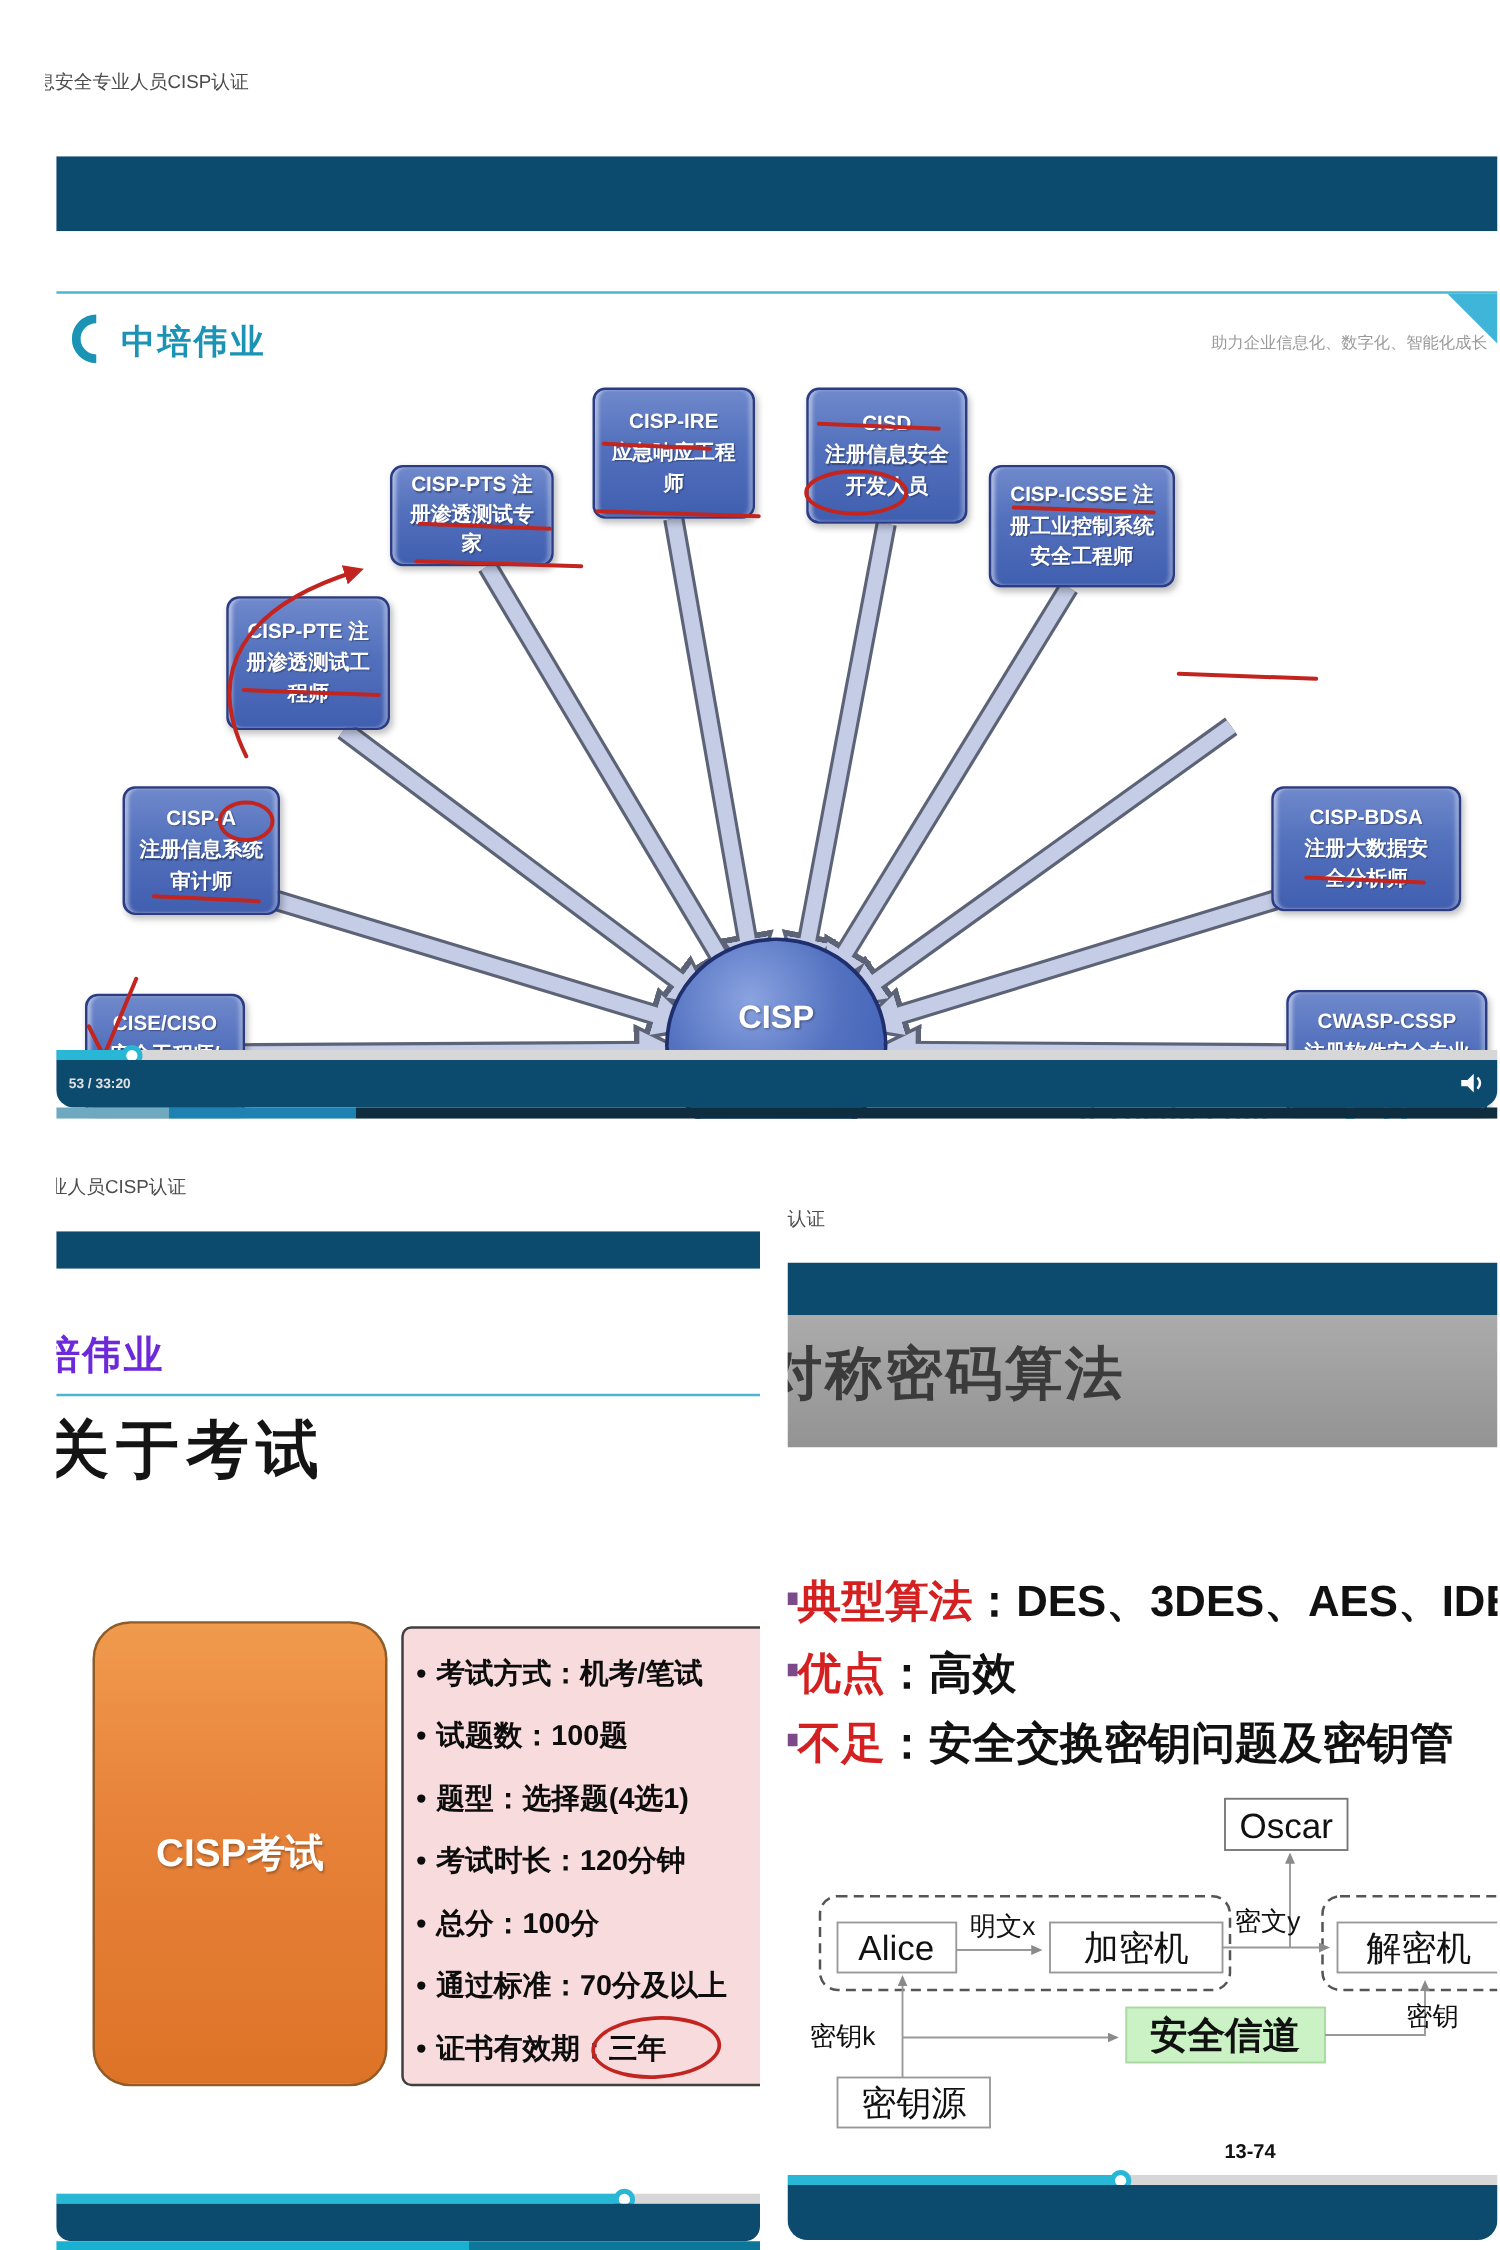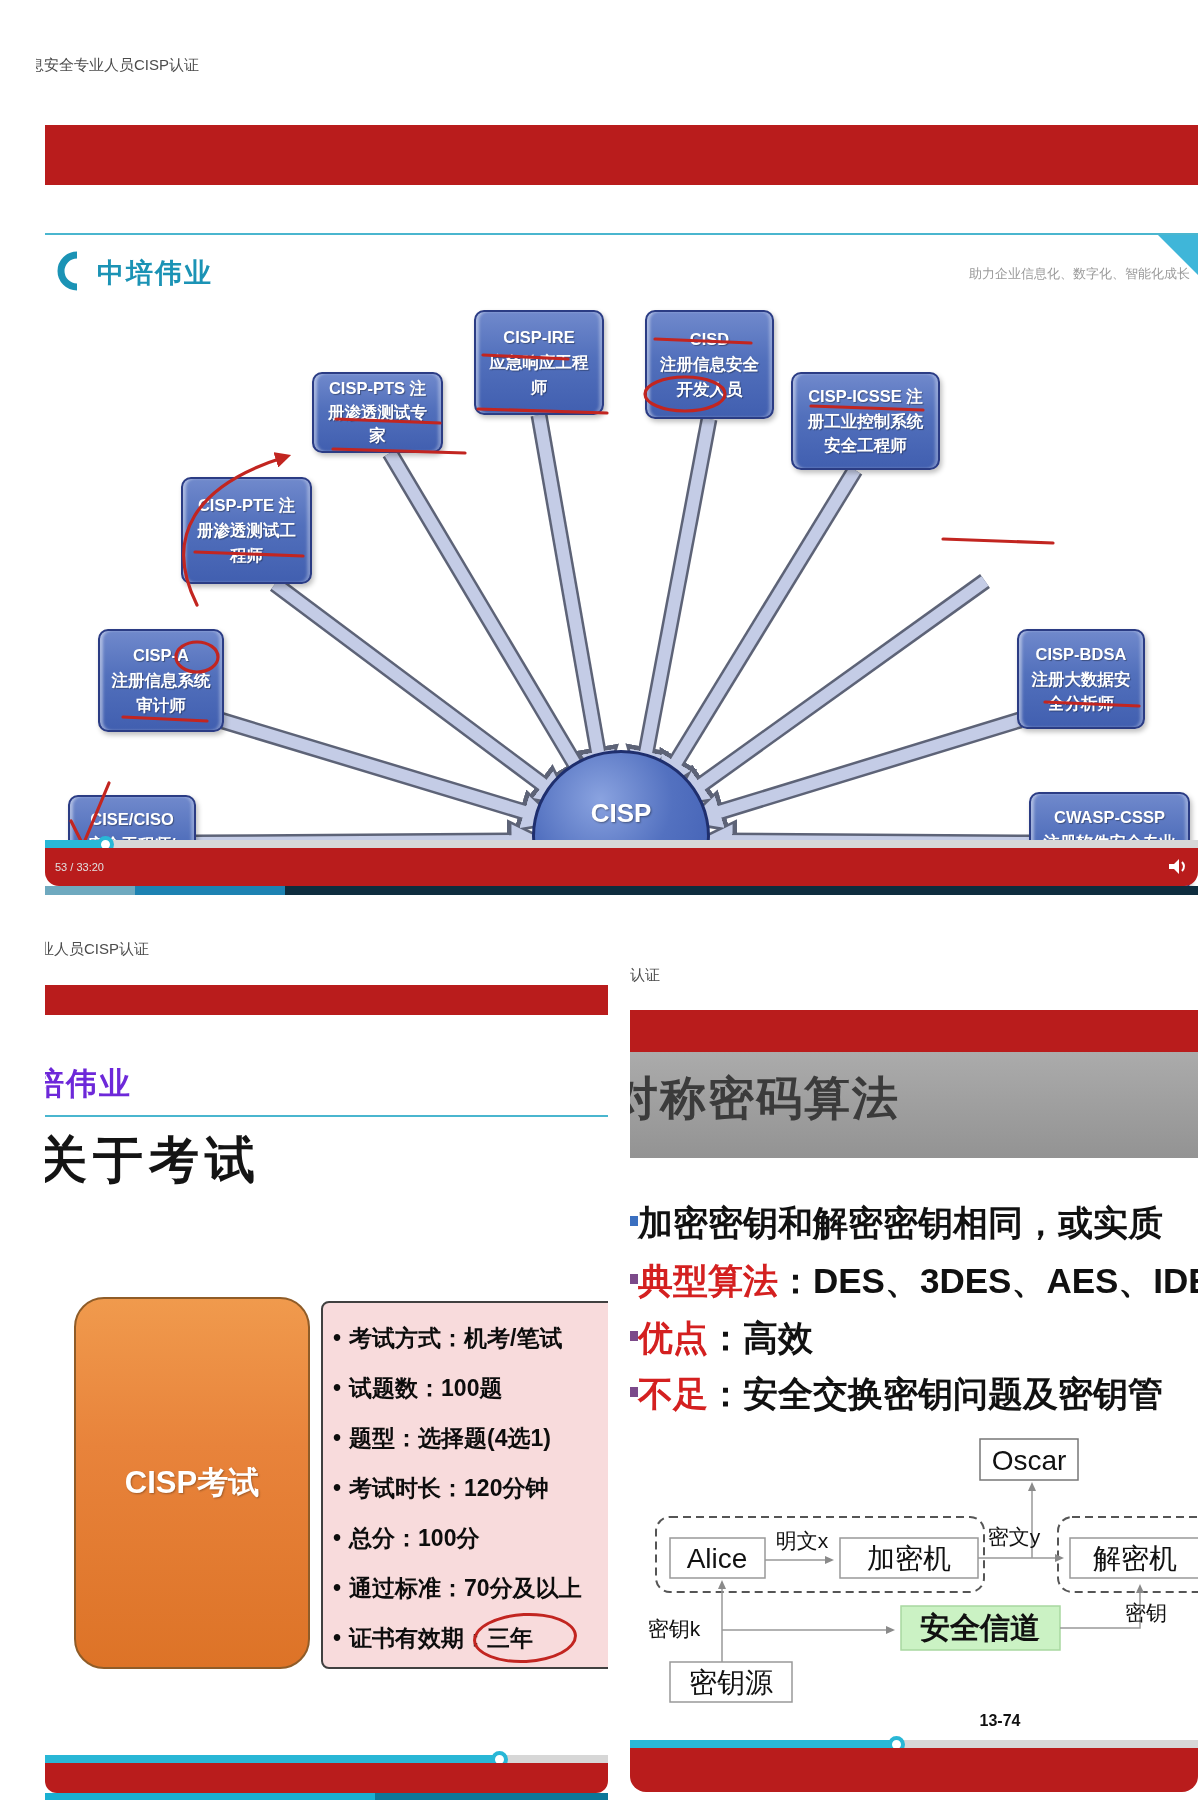--- a/index.html
+++ b/index.html
@@ -4,21 +4,21 @@
 <style>
   html,body{margin:0;padding:0;background:#fff;}
   .page{position:relative;width:1200px;height:1800px;overflow:hidden;background:#fff;
         font-family:"Liberation Sans","DejaVu Sans",sans-serif;}
   .abs{position:absolute;}
   .clip{overflow:hidden;}
   .pagelabel{font-size:15px;color:#4c4c4c;white-space:nowrap;}
 
   
   .vplayer{position:absolute;background:#fff;overflow:hidden;}
-  .barblack{position:absolute;left:0;width:100%;background:#b91c1c;}
+  .barblack{position:absolute;left:0;width:100%;background:#0c4a6e;font-weight:bold;}
   .seek{position:absolute;left:0;width:100%;height:8px;background:#d7d7d7;}
   .seekfill{position:absolute;left:0;top:0;height:100%;background:#29b7d6;}
   .handle{position:absolute;width:9px;height:9px;border:4px solid #29b7d6;background:#fff;border-radius:50%;}
 
   
   .slide1{position:absolute;left:0;top:60px;width:1153px;height:663px;background:#fff;}
   .brand{font-size:27px;font-weight:bold;color:#1b93b5;letter-spacing:2px;white-space:nowrap;}
   .slogan{font-size:13px;color:#9a9a9a;white-space:nowrap;}
   .tealline{position:absolute;left:0;top:48px;width:1153px;height:2px;background:#4ab6cf;}
   .cornertri{position:absolute;right:0;top:50px;width:0;height:0;
@@ -153,21 +153,21 @@
       <div class="vbox" style="left:136px;top:292px;width:131px;height:107px;">
         <span>CISP-PTE 注</span>
           <span>册渗透测试工</span>
           <span>程师</span>
       </div>
       <div class="vbox" style="left:53px;top:444px;width:126px;height:103px;">
         <span>CISP-A</span>
           <span>注册信息系统</span>
           <span>审计师</span>
       </div>
-      <div class="vbox" style="left:972px;top:444px;width:128px;height:100px;">
+      <div class="vbox" style="left:972px;top:444px;width:152px;height:100px;">
         <span>CISP-BDSA</span>
           <span>注册大数据安</span>
           <span>全分析师</span>
       </div>
       <div class="vbox" style="left:23px;top:610px;width:128px;height:98px;">
         <span>CISE/CISO</span>
           <span>安全工程师/</span>
           <span>安全管理员</span>
       </div>
       <div class="vbox" style="left:984px;top:607px;width:161px;height:101px;">
@@ -271,23 +271,20 @@
     <span class="pagelabel">认证</span>
   </div>
 
   <div class="vplayer" style="left:630px;top:1010px;width:568px;height:804px;">
     <div class="barblack" style="top:0;height:42px;"></div>
     <div class="band3">
       <h3>对称密码算法</h3>
     </div>
 
     <div class="abs" style="left:0;top:148px;width:568px;height:582px;background:#fff;">
-      <div class="v3line first" style="top:42px;">
-        <span class="red"></span><span>加密密钥和解密密钥相同，或实质</span>
-      </div>
       <div class="v3line" style="top:100px;">
         <span class="red">典型算法</span><span>：DES、3DES、AES、IDEA</span>
       </div>
       <div class="v3line" style="top:157px;">
         <span class="red">优点</span><span>：高效</span>
       </div>
       <div class="v3line" style="top:213px;">
         <span class="red">不足</span><span>：安全交换密钥问题及密钥管</span>
       </div>
 

